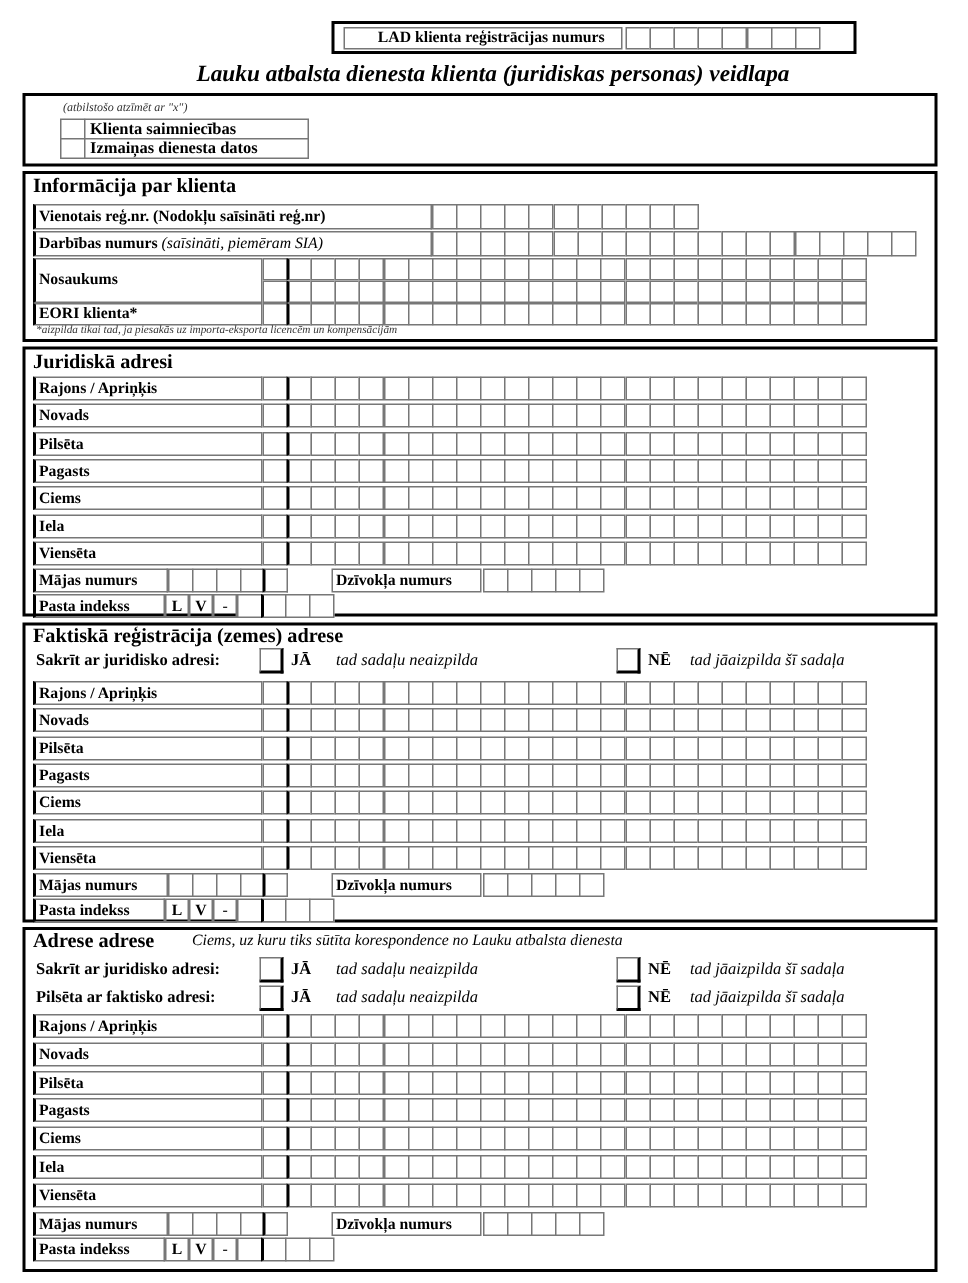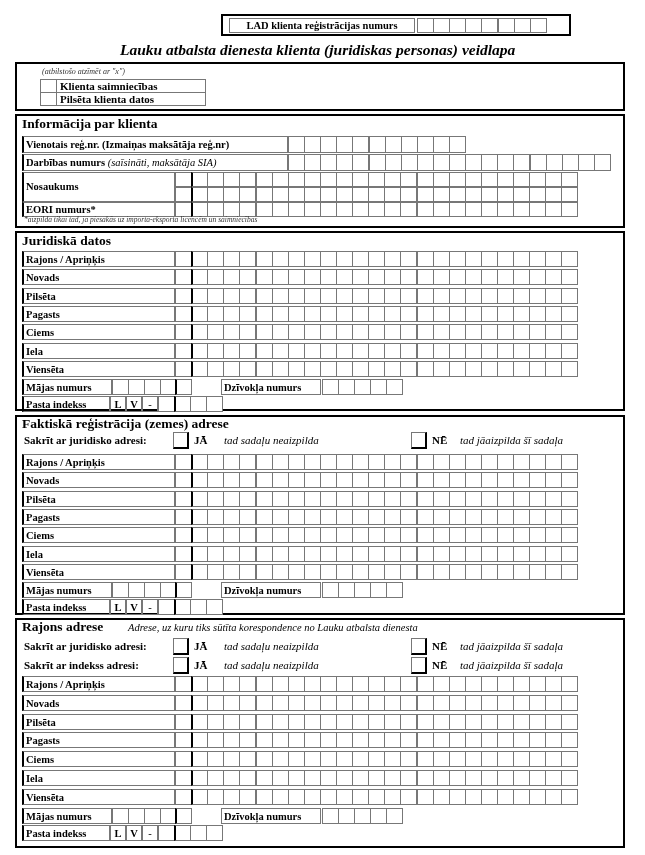--- a/index.html
+++ b/index.html
@@ -1,19 +1,19 @@
 <!DOCTYPE html>
 <html><head>
 <meta charset="utf-8">
 <style>
   html, body { margin:0; padding:0; background:#ffffff; }
   body { width:645px; height:855px; position:relative; overflow:hidden;
          font-family:"Liberation Serif", "DejaVu Serif", serif; color:#000; }
   .abs { position:absolute; }
-  .b { font-weight:bold; }
+  .b { font-weight:bold;padding-left:11px; }
   .i { font-style:italic; }
   .cell { position:absolute; box-sizing:border-box; border:1px solid #777; background:#fff; }
   .lbl { position:absolute; box-sizing:border-box; border:1px solid #777; border-left:2px solid #000;
          font-weight:bold; font-size:10.5px; line-height:15px; padding-left:2px; white-space:nowrap; overflow:hidden; }
   .section { position:absolute; box-sizing:border-box; border:2px solid #000; }
   .sect-title { position:absolute; font-weight:bold; font-size:13.5px; white-space:nowrap; }
   .note { position:absolute; font-style:italic; font-size:9px; color:#333; white-space:nowrap; }
   .cb { position:absolute; box-sizing:border-box; width:16px; height:17px; border:1px solid #777; border-right:2px solid #000; border-bottom:2px solid #000; }
   .opt { position:absolute; font-weight:bold; font-size:11px; white-space:nowrap; }
   .optnote { position:absolute; font-style:italic; font-size:11px; white-space:nowrap; }
@@ -35,44 +35,44 @@
     <div class="cell" style="left: 529.7px; top: 18px; width: 17.1px; height: 15px;"></div>
   </div>
 
 <div class="abs b i" style="left:120px;top:41px;font-size:15.5px;white-space:nowrap;">Lauku atbalsta dienesta klienta (juridiskas personas) veidlapa</div>
 
 <div class="section" style="left:15px;top:62px;width:610px;height:49px;"></div>
 <div class="note" style="left:42px;top:67px;font-size:8px;">(atbilstošo atzīmēt ar "x")</div>
 <div class="cell" style="left:40px;top:79px;width:17px;height:14px;"></div>
 <div class="cell b" style="left:56px;top:79px;width:150px;height:14px;font-size:11px;line-height:12px;padding-left:3px;">Klienta saimniecības</div>
 <div class="cell" style="left:40px;top:92px;width:17px;height:14px;"></div>
-<div class="cell b" style="left:56px;top:92px;width:150px;height:14px;font-size:11px;line-height:12px;padding-left:3px;">Pilsēta klienta datos</div>
+<div class="cell b" style="left:56px;top:92px;width:150px;height:14px;font-size:11px;line-height:12px;padding-left:3px;">Izmaiņas dienesta datos</div>
 
 <div class="section" style="left:15px;top:114px;width:610px;height:114px;"></div>
 <div class="sect-title" style="left:22px;top:116px;">Informācija par klienta</div>
 
 <div class="lbl" style="left:22px;top:136px;width:266px;height:17px;">
-  <span>Vienotais reģ.nr. (Izmaiņas maksātāja reģ.nr)</span>
+  <span>Vienotais reģ.nr. (Nodokļu saīsināti reģ.nr)</span>
 </div>
 <div id="cells-regnr">
     <div class="cell" style="left: 288px; top: 136px; width: 17.1px; height: 17px;"></div>
     <div class="cell" style="left: 304.1px; top: 136px; width: 17.1px; height: 17px;"></div>
     <div class="cell" style="left: 320.2px; top: 136px; width: 17.1px; height: 17px;"></div>
     <div class="cell" style="left: 336.3px; top: 136px; width: 17.1px; height: 17px;"></div>
     <div class="cell" style="left: 352.4px; top: 136px; width: 17.1px; height: 17px;"></div>
     <div class="cell" style="left: 368.5px; top: 136px; width: 17.1px; height: 17px;"></div>
     <div class="cell" style="left: 384.6px; top: 136px; width: 17.1px; height: 17px;"></div>
     <div class="cell" style="left: 400.7px; top: 136px; width: 17.1px; height: 17px;"></div>
     <div class="cell" style="left: 416.8px; top: 136px; width: 17.1px; height: 17px;"></div>
     <div class="cell" style="left: 432.9px; top: 136px; width: 17.1px; height: 17px;"></div>
     <div class="cell" style="left: 449px; top: 136px; width: 17.1px; height: 17px;"></div>
   </div>
 
 <div class="lbl" style="left:22px;top:154px;width:266px;height:17px;">
-  <span>Darbības numurs </span><span class="i" style="font-weight:normal;">(saīsināti, maksātāja SIA)</span>
+  <span>Darbības numurs </span><span class="i" style="font-weight:normal;">(saīsināti, piemēram SIA)</span>
 </div>
 <div id="cells-form">
     <div class="cell" style="left: 288px; top: 154px; width: 17.1px; height: 17px;"></div>
     <div class="cell" style="left: 304.1px; top: 154px; width: 17.1px; height: 17px;"></div>
     <div class="cell" style="left: 320.2px; top: 154px; width: 17.1px; height: 17px;"></div>
     <div class="cell" style="left: 336.3px; top: 154px; width: 17.1px; height: 17px;"></div>
     <div class="cell" style="left: 352.4px; top: 154px; width: 17.1px; height: 17px;"></div>
     <div class="cell" style="left: 368.5px; top: 154px; width: 17.1px; height: 17px;"></div>
     <div class="cell" style="left: 384.6px; top: 154px; width: 17.1px; height: 17px;"></div>
     <div class="cell" style="left: 400.7px; top: 154px; width: 17.1px; height: 17px;"></div>
@@ -140,21 +140,21 @@
     <div class="cell" style="left: 464.8px; top: 187px; width: 17.1px; height: 15px;"></div>
     <div class="cell" style="left: 480.9px; top: 187px; width: 17.1px; height: 15px;"></div>
     <div class="cell" style="left: 497px; top: 187px; width: 17.1px; height: 15px;"></div>
     <div class="cell" style="left: 513.1px; top: 187px; width: 17.1px; height: 15px;"></div>
     <div class="cell" style="left: 529.2px; top: 187px; width: 17.1px; height: 15px;"></div>
     <div class="cell" style="left: 545.3px; top: 187px; width: 17.1px; height: 15px;"></div>
     <div class="cell" style="left: 561.4px; top: 187px; width: 17.1px; height: 15px;"></div>
   </div>
 
 <div class="lbl" style="left:22px;top:202px;width:153px;height:15px;line-height:13px;">
-  <span>EORI numurs*</span>
+  <span>EORI klienta*</span>
 </div>
 <div id="cells-eori">
     <div class="cell" style="left: 175px; top: 202px; width: 17.1px; height: 15px;"></div>
     <div class="cell" style="left: 191.1px; top: 202px; width: 17.1px; height: 15px; border-left: 2px solid rgb(0, 0, 0);"></div>
     <div class="cell" style="left: 207.2px; top: 202px; width: 17.1px; height: 15px;"></div>
     <div class="cell" style="left: 223.3px; top: 202px; width: 17.1px; height: 15px;"></div>
     <div class="cell" style="left: 239.4px; top: 202px; width: 17.1px; height: 15px;"></div>
     <div class="cell" style="left: 255.5px; top: 202px; width: 17.1px; height: 15px;"></div>
     <div class="cell" style="left: 271.6px; top: 202px; width: 17.1px; height: 15px;"></div>
     <div class="cell" style="left: 287.7px; top: 202px; width: 17.1px; height: 15px;"></div>
@@ -169,24 +169,24 @@
     <div class="cell" style="left: 432.6px; top: 202px; width: 17.1px; height: 15px;"></div>
     <div class="cell" style="left: 448.7px; top: 202px; width: 17.1px; height: 15px;"></div>
     <div class="cell" style="left: 464.8px; top: 202px; width: 17.1px; height: 15px;"></div>
     <div class="cell" style="left: 480.9px; top: 202px; width: 17.1px; height: 15px;"></div>
     <div class="cell" style="left: 497px; top: 202px; width: 17.1px; height: 15px;"></div>
     <div class="cell" style="left: 513.1px; top: 202px; width: 17.1px; height: 15px;"></div>
     <div class="cell" style="left: 529.2px; top: 202px; width: 17.1px; height: 15px;"></div>
     <div class="cell" style="left: 545.3px; top: 202px; width: 17.1px; height: 15px;"></div>
     <div class="cell" style="left: 561.4px; top: 202px; width: 17.1px; height: 15px;"></div>
   </div>
-<div class="note" style="left:24px;top:215px;font-size:7.5px;">*aizpilda tikai tad, ja piesakās uz importa-eksporta licencēm un saimniecības</div>
+<div class="note" style="left:24px;top:215px;font-size:7.5px;">*aizpilda tikai tad, ja piesakās uz importa-eksporta licencēm un kompensācijām</div>
 
 <div class="section" style="left:15px;top:231px;width:610px;height:180px;"></div>
-<div class="sect-title" style="left:22px;top:233px;">Juridiskā datos</div>
+<div class="sect-title" style="left:22px;top:233px;">Juridiskā adresi</div>
 <div id="legal-rows">
     <div class="lbl" style="left: 22px; top: 251px; width: 153px; height: 16px;">Rajons / Apriņķis</div>
     <div class="cell" style="left: 175px; top: 251px; width: 17.1px; height: 16px;"></div>
     <div class="cell" style="left: 191.1px; top: 251px; width: 17.1px; height: 16px; border-left: 2px solid rgb(0, 0, 0);"></div>
     <div class="cell" style="left: 207.2px; top: 251px; width: 17.1px; height: 16px;"></div>
     <div class="cell" style="left: 223.3px; top: 251px; width: 17.1px; height: 16px;"></div>
     <div class="cell" style="left: 239.4px; top: 251px; width: 17.1px; height: 16px;"></div>
     <div class="cell" style="left: 255.5px; top: 251px; width: 17.1px; height: 16px;"></div>
     <div class="cell" style="left: 271.6px; top: 251px; width: 17.1px; height: 16px;"></div>
     <div class="cell" style="left: 287.7px; top: 251px; width: 17.1px; height: 16px;"></div>
@@ -593,32 +593,32 @@
     <div class="lbl" style="left: 110px; top: 599.1px; width: 16px; height: 16px; border-left: 1px solid rgb(119, 119, 119); text-align: center; padding-left: 0px;">L</div>
     <div class="lbl" style="left: 126px; top: 599.1px; width: 16px; height: 16px; border-left: 1px solid rgb(119, 119, 119); text-align: center; padding-left: 0px;">V</div>
     <div class="lbl" style="left: 142px; top: 599.1px; width: 16px; height: 16px; border-left: 1px solid rgb(119, 119, 119); text-align: center; padding-left: 0px; font-weight: normal;">-</div>
     <div class="cell" style="left: 158px; top: 599.1px; width: 17.1px; height: 16px;"></div>
     <div class="cell" style="left: 174.1px; top: 599.1px; width: 17.1px; height: 16px; border-left: 2px solid rgb(0, 0, 0);"></div>
     <div class="cell" style="left: 190.2px; top: 599.1px; width: 17.1px; height: 16px;"></div>
     <div class="cell" style="left: 206.3px; top: 599.1px; width: 17.1px; height: 16px;"></div>
   </div>
 
 <div class="section" style="left:15px;top:618px;width:610px;height:230px;"></div>
-<div class="sect-title" style="left:22px;top:619px;">Rajons adrese</div>
-<div class="optnote" style="left:128px;top:622px;font-size:10.5px;">Adrese, uz kuru tiks sūtīta korespondence no Lauku atbalsta dienesta</div>
+<div class="sect-title" style="left:22px;top:619px;">Adrese adrese</div>
+<div class="optnote" style="left:128px;top:622px;font-size:10.5px;">Ciems, uz kuru tiks sūtīta korespondence no Lauku atbalsta dienesta</div>
 
 <div class="rowlbl" style="left:24px;top:640px;">Sakrīt ar juridisko adresi:</div>
 <div class="cb" style="left:173px;top:638px;"></div>
 <div class="opt" style="left:194px;top:640px;">JĀ</div>
 <div class="optnote" style="left:224px;top:640px;">tad sadaļu neaizpilda</div>
 <div class="cb" style="left:411px;top:638px;"></div>
 <div class="opt" style="left:432px;top:640px;">NĒ</div>
 <div class="optnote" style="left:460px;top:640px;">tad jāaizpilda šī sadaļa</div>
 
-<div class="rowlbl" style="left:24px;top:659px;">Sakrīt ar indekss adresi:</div>
+<div class="rowlbl" style="left:24px;top:659px;">Pilsēta ar faktisko adresi:</div>
 <div class="cb" style="left:173px;top:657px;"></div>
 <div class="opt" style="left:194px;top:659px;">JĀ</div>
 <div class="optnote" style="left:224px;top:659px;">tad sadaļu neaizpilda</div>
 <div class="cb" style="left:411px;top:657px;"></div>
 <div class="opt" style="left:432px;top:659px;">NĒ</div>
 <div class="optnote" style="left:460px;top:659px;">tad jāaizpilda šī sadaļa</div>
 <div id="postal-rows">
     <div class="lbl" style="left: 22px; top: 676px; width: 153px; height: 16px;">Rajons / Apriņķis</div>
     <div class="cell" style="left: 175px; top: 676px; width: 17.1px; height: 16px;"></div>
     <div class="cell" style="left: 191.1px; top: 676px; width: 17.1px; height: 16px; border-left: 2px solid rgb(0, 0, 0);"></div>

